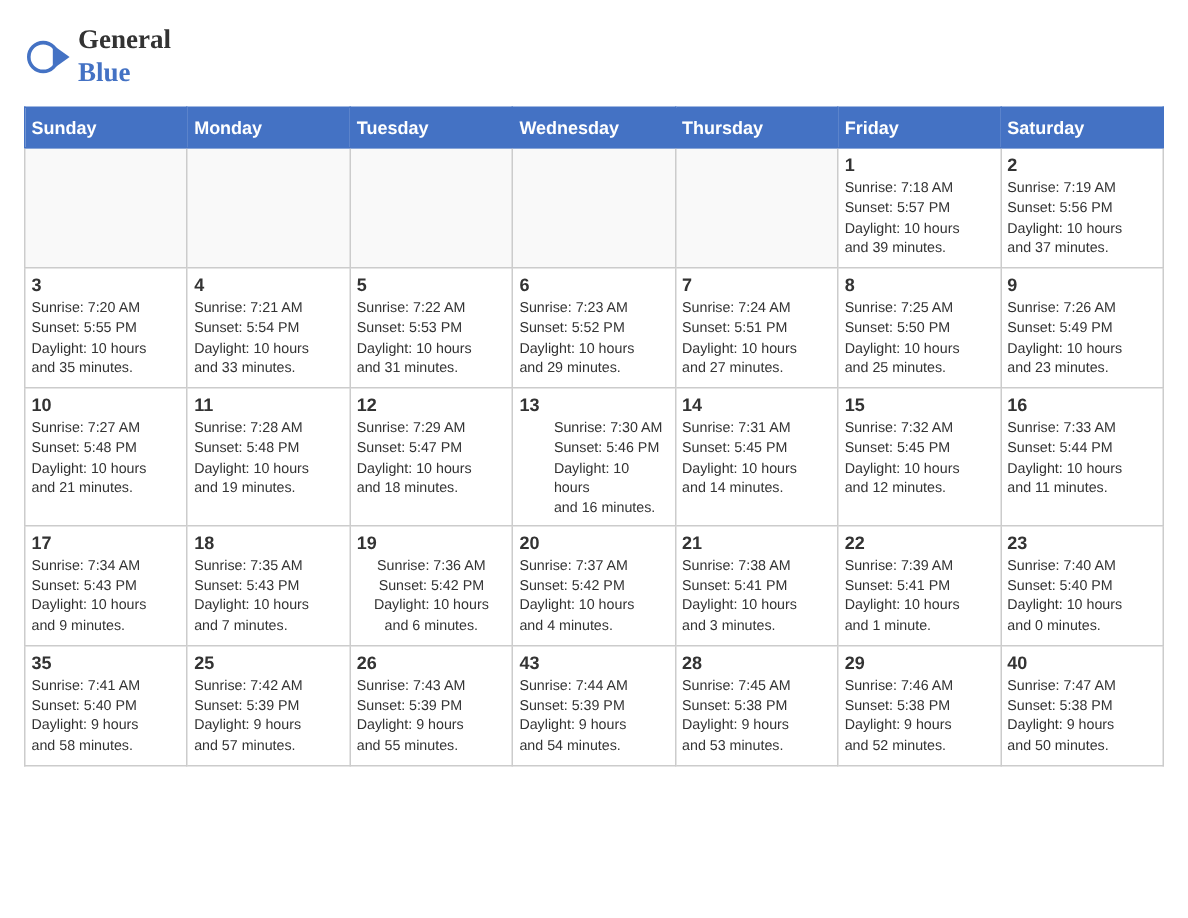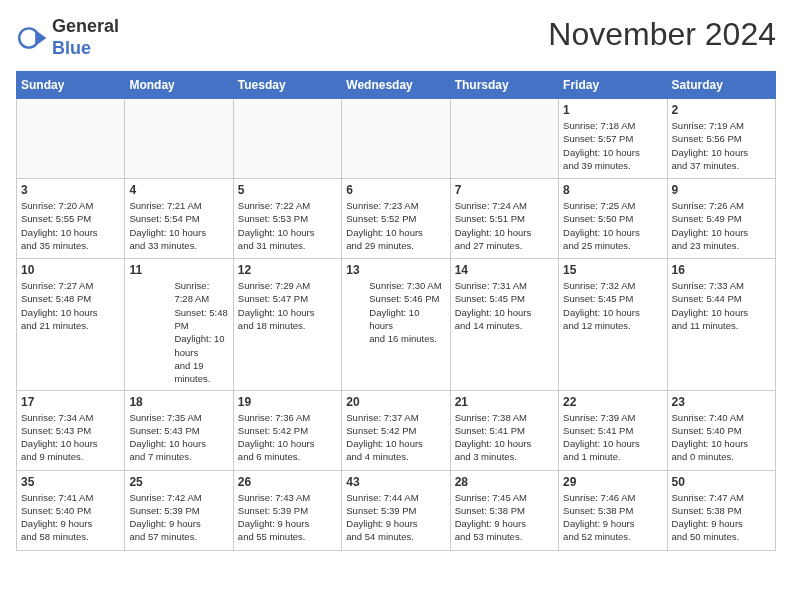--- a/index.html
+++ b/index.html
@@ -17,20 +17,21 @@
       margin-bottom: 12px;
     }
     .logo {
       display: flex;
       align-items: center;
     }
     .logo-text {
       font-size: 18px;
       font-weight: bold;
       line-height: 1.2;
+      font-family: Liberation Serif, serif;
     }
     .logo-text .general { color: #333; }
     .logo-text .blue { color: #4472C4; }
     .logo-icon {
       width: 32px;
       height: 32px;
       margin-right: 4px;
     }
     .title-block {
       text-align: right;
@@ -93,21 +94,20 @@
     <svg class="logo-icon" viewBox="0 0 40 40">
       <circle cx="16" cy="20" r="12" fill="none" stroke="#4472C4" stroke-width="3"></circle>
       <path d="M24 10 L38 20 L24 30" fill="#4472C4"></path>
     </svg>
     <div class="logo-text">
       <div class="general">General</div>
       <div class="blue">Blue</div>
     </div>
   </div>
   <div class="title-block">
-    <div class="month-title">November 2024</div>
   </div>
 </div>
 
 <table>
   <thead>
     <tr>
     <th>Sunday</th>
         <th>Monday</th>
         <th>Tuesday</th>
         <th>Wednesday</th>
@@ -192,21 +192,21 @@
       <tr>
         <td>
           <span class="day-number">10</span>
           <div class="day-info" style="white-space: pre-line;">Sunrise: 7:27 AM
 Sunset: 5:48 PM
 Daylight: 10 hours
 and 21 minutes.</div>
         </td>
         <td>
           <span class="day-number">11</span>
-          <div class="day-info" style="white-space: pre-line; margin-left: 45px;">Sunrise: 7:28 AM
+          <div class="day-info" style="white-space: pre-line;">Sunrise: 7:28 AM
 Sunset: 5:48 PM
 Daylight: 10 hours
 and 19 minutes.</div>
         </td>
         <td>
           <span class="day-number">12</span>
           <div class="day-info" style="white-space: pre-line;">Sunrise: 7:29 AM
 Sunset: 5:47 PM
 Daylight: 10 hours
 and 18 minutes.</div>
@@ -250,21 +250,21 @@
         </td>
         <td>
           <span class="day-number">18</span>
           <div class="day-info" style="white-space: pre-line;">Sunrise: 7:35 AM
 Sunset: 5:43 PM
 Daylight: 10 hours
 and 7 minutes.</div>
         </td>
         <td>
           <span class="day-number">19</span>
-          <div class="day-info" style="white-space: pre-line;">Sunrise: 7:36 AM
+          <div class="day-info" style="white-space: pre-line; text-align: center;">Sunrise: 7:36 AM
 Sunset: 5:42 PM
 Daylight: 10 hours
 and 6 minutes.</div>
         </td>
         <td>
           <span class="day-number">20</span>
           <div class="day-info" style="white-space: pre-line;">Sunrise: 7:37 AM
 Sunset: 5:42 PM
 Daylight: 10 hours
 and 4 minutes.</div>
@@ -328,21 +328,21 @@
 and 53 minutes.</div>
         </td>
         <td>
           <span class="day-number">29</span>
           <div class="day-info" style="white-space: pre-line;">Sunrise: 7:46 AM
 Sunset: 5:38 PM
 Daylight: 9 hours
 and 52 minutes.</div>
         </td>
         <td>
-          <span class="day-number">50</span>
+          <span class="day-number">40</span>
           <div class="day-info" style="white-space: pre-line;">Sunrise: 7:47 AM
 Sunset: 5:38 PM
 Daylight: 9 hours
 and 50 minutes.</div>
         </td>
       </tr>
     </tbody>
 </table>
 
 </body></html>

